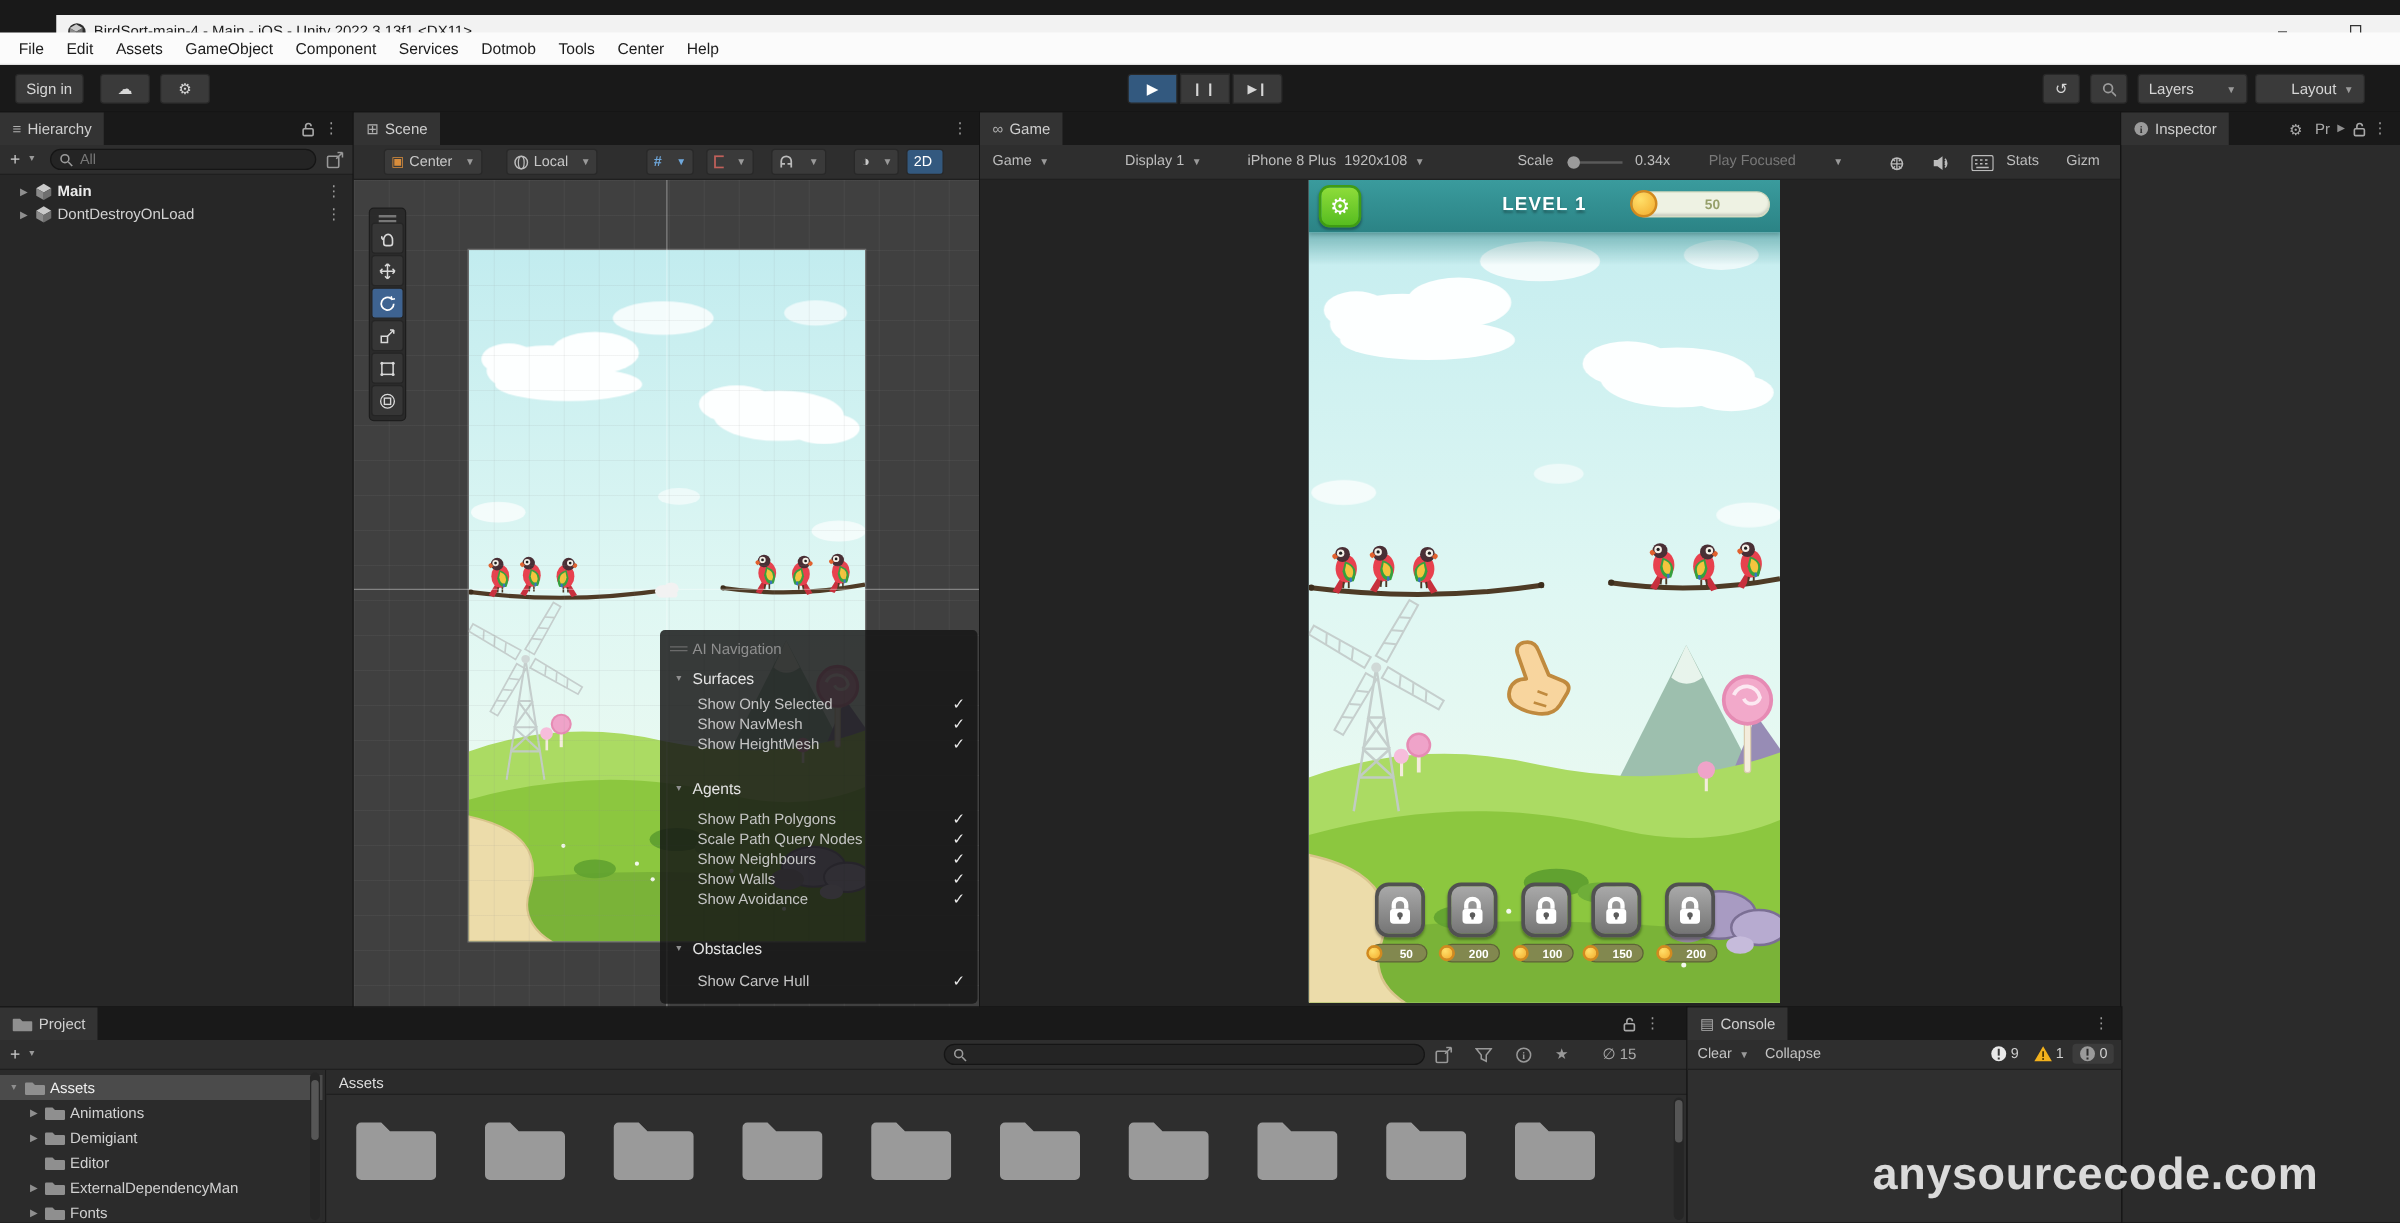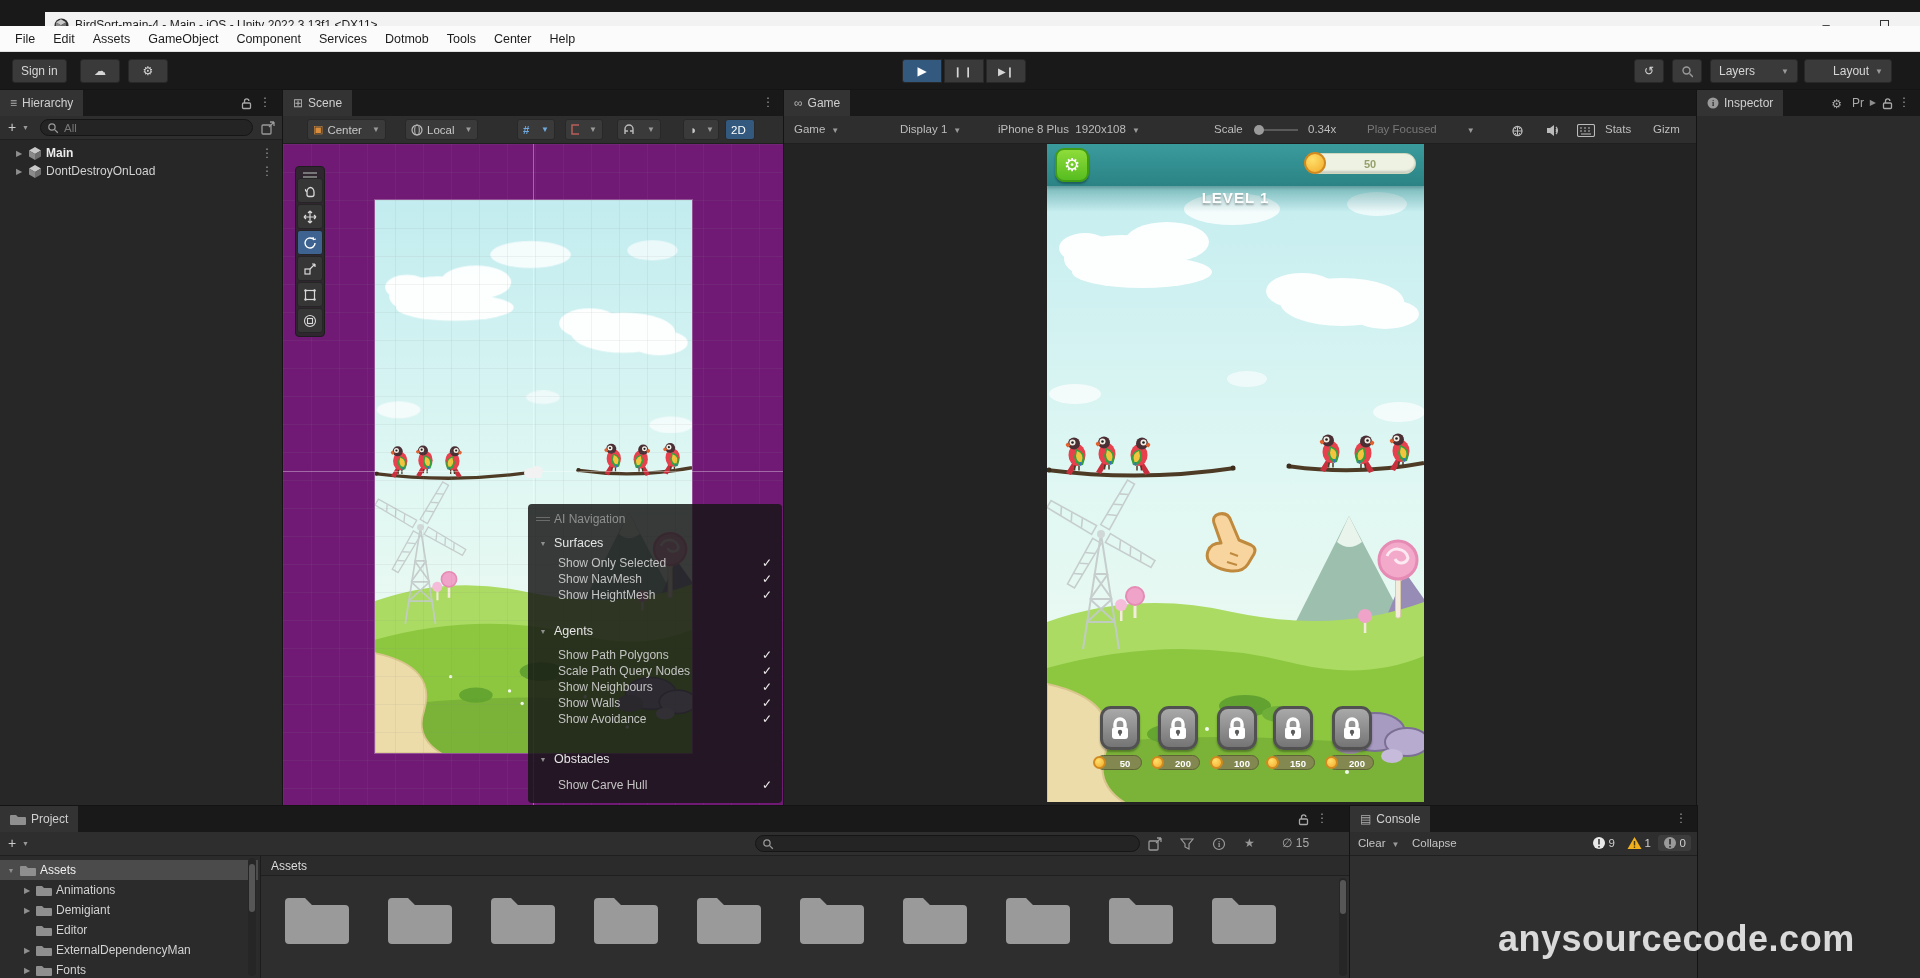--- a/index.html
+++ b/index.html
@@ -50,21 +50,21 @@
   .ai-item { position:absolute; left:30px; right:10px; font-size:12px; color:#c4c4c4; display:flex; justify-content:space-between; }
   .chk { color:#ececec; font-size:12px; }
   
   .g-txt { position:absolute; top:7px; font-size:11.5px; color:#bdbdbd; white-space:nowrap; }
   .dim { color:#787878; }
   
   .phone { position:absolute; overflow:hidden; background:#bfecee; }
   .ghead { position:absolute; left:0; top:0; right:0; height:42px; background:linear-gradient(#3a9b9d,#2b8385); box-shadow:0 2px 3px rgba(0,0,0,.25); }
   .gfade { position:absolute; left:0; top:42px; right:0; height:26px; background:linear-gradient(rgba(43,131,133,.5),rgba(43,131,133,0)); }
   .gear-btn { position:absolute; left:8px; top:4px; width:34px; height:34px; border-radius:9px; background:linear-gradient(#8edc3a,#57bd20); border:2px solid #3f9c14; box-shadow:0 2px 2px rgba(0,0,0,.3); color:#fff; font-size:18px; display:flex; align-items:center; justify-content:center; }
-  .lvl { position:absolute; left:0; right:0; top:11px; text-align:center; color:#fff; font-weight:800; font-size:15px; letter-spacing:1px; text-shadow:0 2px 2px rgba(0,0,0,.3);margin-top:34px; }
+  .lvl { position:absolute; left:0; right:0; top:11px; text-align:center; color:#fff; font-weight:800; font-size:15px; letter-spacing:1px; text-shadow:0 2px 2px rgba(0,0,0,.3); }
   .coinpill { position:absolute; right:8px; top:9px; width:110px; height:21px; border-radius:11px; background:#eef2e3; border:1px solid #cfd8bd; box-shadow:inset 0 -2px 2px rgba(0,0,0,.15); }
   .coinpill .val { position:absolute; left:28px; right:10px; top:4px; text-align:center; font-weight:bold; font-size:11px; color:#96a06b; }
   .coin { position:absolute; border-radius:50%; background:radial-gradient(circle at 35% 30%,#ffe06a,#f3ab2c); border:2px solid #d18a1f; }
   .lockbtn { position:absolute; width:40px; height:44px; border-radius:11px; background:linear-gradient(#a9a9a9,#757575); border:3px solid #515151; box-shadow:0 2px 2px rgba(0,0,0,.3); display:flex; align-items:center; justify-content:center; }
   .pricepill { position:absolute; width:46px; height:15px; border-radius:8px; background:#82884f; border:1px solid #5e6337; }
   .pricepill .val { position:absolute; left:14px; right:2px; top:2px; text-align:center; color:#fff; font-weight:bold; font-size:9.5px; }
   
   .sel-row { background:#4b4b4b; }
   .scrollbar { position:absolute; width:8px; background:#262626; border-radius:4px; }
   .thumb { position:absolute; left:1px; width:6px; background:#565656; border-radius:3px; }
@@ -341,21 +341,21 @@
         <span class="dd-arrow">▼</span>
       </div>
     <div class="sc-btn" style="left:400px;width:36px;justify-content:space-between">
         <span>◑</span>
         <span class="dd-arrow">▼</span>
       </div>
     <div class="sc-btn two-d-on" style="left:442px;width:30px;justify-content:flex-start">
         <span>2D</span>
       </div>
   </div>
-  <div class="viewport" style="top:54px;background:#701a75">
+  <div class="viewport" style="top:54px;background:#404040">
 
     <svg style="position:absolute;left:92px;top:56px;outline:1px solid rgba(255,255,255,.25)" width="317" height="553" viewBox="0 0 377 659" preserveAspectRatio="none">
         <use href="#art"></use>
       </svg>
     <div class="grid-ov"></div>
     <div class="crossV" style="left:250px"></div>
     <div class="crossH" style="top:327px"></div>
     <svg style="position:absolute;left:238px;top:320px" width="26" height="15">
         <ellipse cx="10" cy="9" rx="7" ry="5" fill="#f2f2f2"></ellipse>
         <ellipse cx="16" cy="7" rx="6" ry="5" fill="#f2f2f2"></ellipse>

